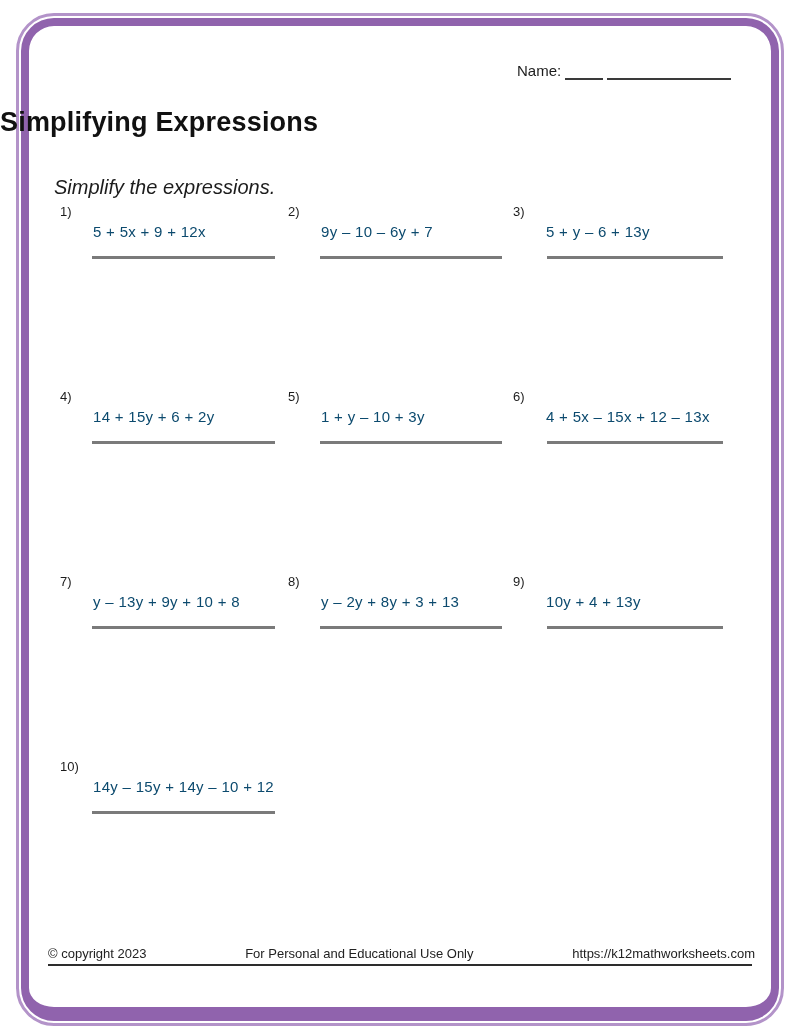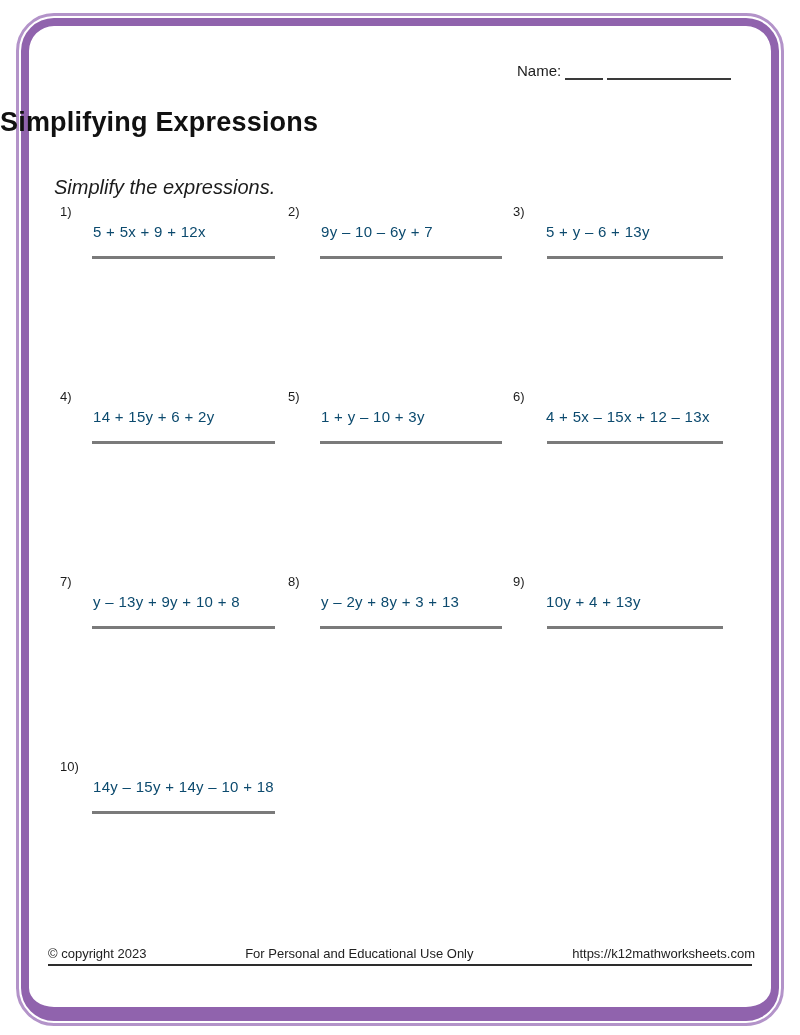--- a/index.html
+++ b/index.html
@@ -174,21 +174,21 @@
     <div class="ansline"></div>
   </div>
   <div class="cell c3">
     <span class="pnum">9)</span>
     <span class="pexpr">10y + 4 + 13y</span>
     <div class="ansline"></div>
   </div>
 
   <div class="cell c1">
     <span class="pnum">10)</span>
-    <span class="pexpr">14y – 15y + 14y – 10 + 18</span>
+    <span class="pexpr">14y – 15y + 14y – 10 + 12</span>
     <div class="ansline"></div>
   </div>
 
 </div>
 
 <div class="footer-rule"></div>
 <div class="footer-row">
   <span>© copyright 2023</span>
   <span class="footer-center">For Personal and Educational Use Only</span>
   <span>https://k12mathworksheets.com</span>

